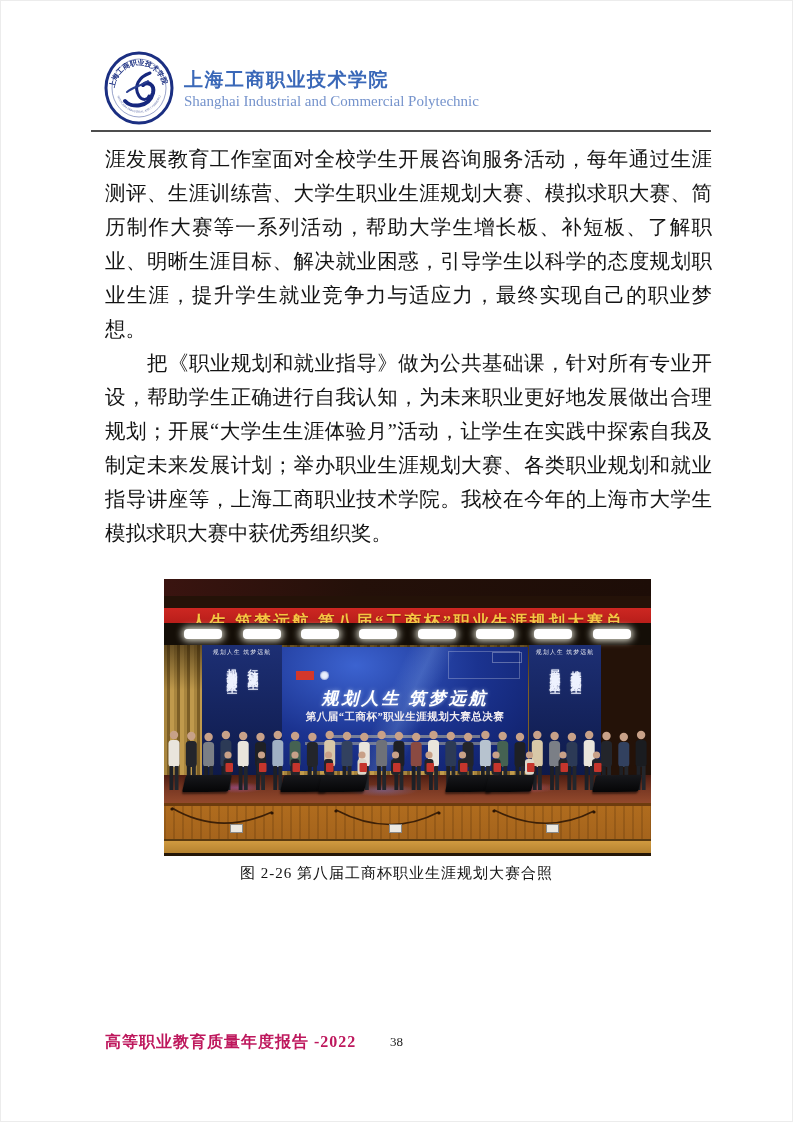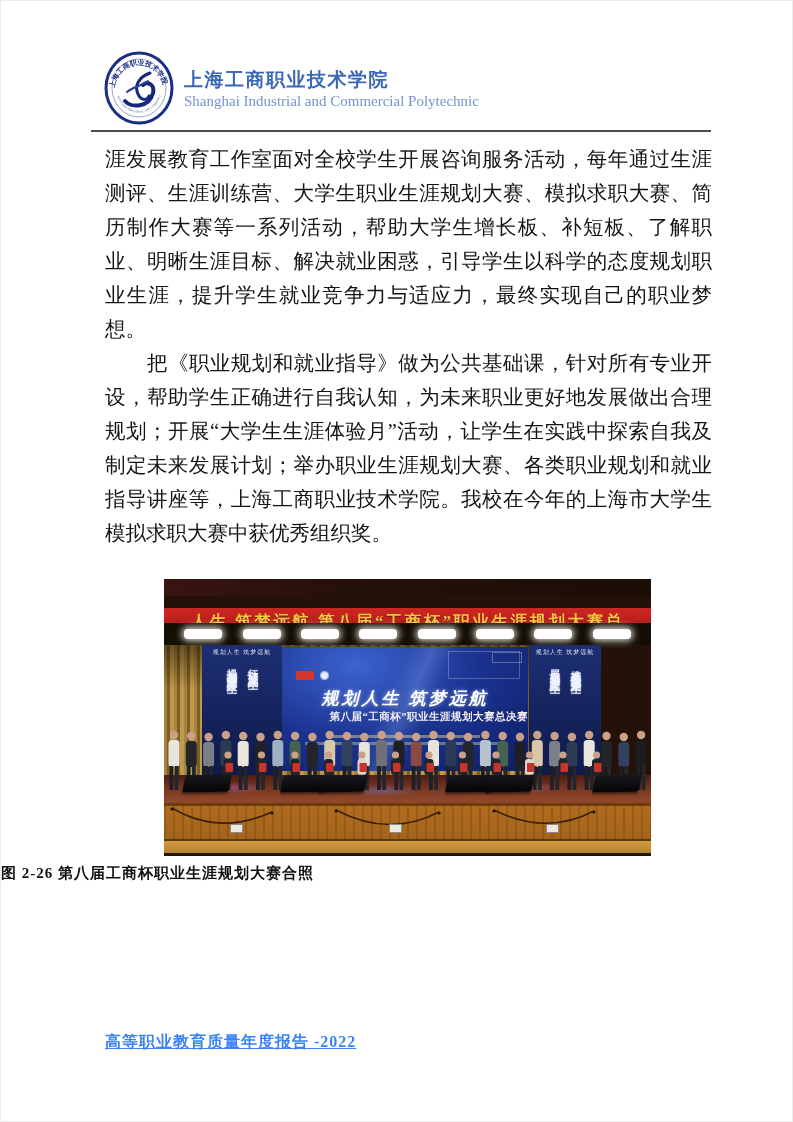--- a/index.html
+++ b/index.html
@@ -50,21 +50,21 @@
          background:
            linear-gradient(115deg,transparent 42%,rgba(160,200,255,.22) 50%,transparent 58%),
            radial-gradient(ellipse at 30% 15%,#3c63d0,#1b3390 50%,#0e1d62 100%);}
   .scr-logo-row{position:absolute;left:14px;top:24px;display:flex;gap:6px;align-items:center;}
   .scr-flag{width:18px;height:9px;background:#d3372b;}
   .scr-ball{width:9px;height:9px;border-radius:50%;background:#e8eefc;
             box-shadow:inset 0 0 2px #2b4bb0;}
   .scr-title{position:absolute;left:0;right:0;top:40px;text-align:center;font-size:17px;
             font-weight:bold;font-style:italic;color:#fff;letter-spacing:3px;
             text-shadow:0 0 4px rgba(220,235,255,.6);white-space:nowrap;}
-  .scr-sub{position:absolute;left:0;right:0;top:63px;text-align:right;font-size:10.5px;
+  .scr-sub{position:absolute;left:0;right:0;top:63px;text-align:center;font-size:10.5px;
             font-weight:bold;color:#f3eef0;letter-spacing:.5px;white-space:nowrap;}
   .scr-org1{position:absolute;left:50%;top:88px;width:150px;height:3px;margin-left:-75px;
             background:rgba(235,220,160,.45);}
   .scr-org2{position:absolute;left:50%;top:95px;width:200px;height:3px;margin-left:-100px;
             background:rgba(235,220,160,.4);}
   .wire{position:absolute;right:8px;top:4px;width:70px;height:26px;
         border:1px solid rgba(255,255,255,.25);}
   .wire-inner{position:absolute;right:6px;top:5px;width:28px;height:9px;
         border:1px solid rgba(255,255,255,.3);}
   .ph-floor{position:absolute;left:0;top:196px;width:487px;height:28px;
@@ -82,24 +82,24 @@
         background:
           repeating-linear-gradient(90deg,rgba(60,30,0,.18) 0 2px,rgba(255,255,255,0) 2px 9px),
           linear-gradient(180deg,#b06c1e,#a5641c);}
   .cables{position:absolute;left:0;top:0;width:487px;height:33px;}
   .tag{position:absolute;top:18px;width:11px;height:7px;background:#ece8e0;border:0.5px solid #8a8a8a;}
   .ph-apron{position:absolute;left:0;top:260px;width:487px;height:14px;
         background:linear-gradient(180deg,#d09a40,#b5822f);border-top:2px solid #5a3a10;box-sizing:border-box;}
   .ph-bottom{position:absolute;left:0;top:274px;width:487px;height:3px;background:#241607;}
 
   
-  .caption{position:absolute;left:0;right:0;top:863px;font-size:15px;
-           color:#111;letter-spacing:1px;font-weight:bold;}
+  .caption{position:absolute;left:0;right:0;top:863px;text-align:center;font-size:15px;
+           color:#111;letter-spacing:1px;}
   .footer-title{position:absolute;left:104px;top:1031px;font-size:16px;font-weight:bold;
-           color:#3b82f6;letter-spacing:1px;text-decoration:underline;}
+           color:#be185d;letter-spacing:1px;}
   .page-num{position:absolute;left:0;right:0;top:1033px;text-align:center;font-size:13px;color:#222;}
 </style>
 </head>
 <body>
 
 <div class="page">
 
   <div class="logo">
     <svg width="72" height="74" viewBox="0 0 72 74">
       <ellipse cx="36" cy="37" rx="33" ry="35" fill="#ffffff" stroke="#1b2f82" stroke-width="3"></ellipse>
@@ -343,13 +343,14 @@
       <div class="tag" style="left:225px"></div>
       <div class="tag" style="left:382px"></div>
     </div>
     <div class="ph-apron"></div>
     <div class="ph-bottom"></div>
   </div>
 
   <div class="caption">图 2-26 第八届工商杯职业生涯规划大赛合照</div>
 
   <div class="footer-title">高等职业教育质量年度报告 -2022</div>
+  <div class="page-num">38</div>
 </div>
 
 </body></html>

